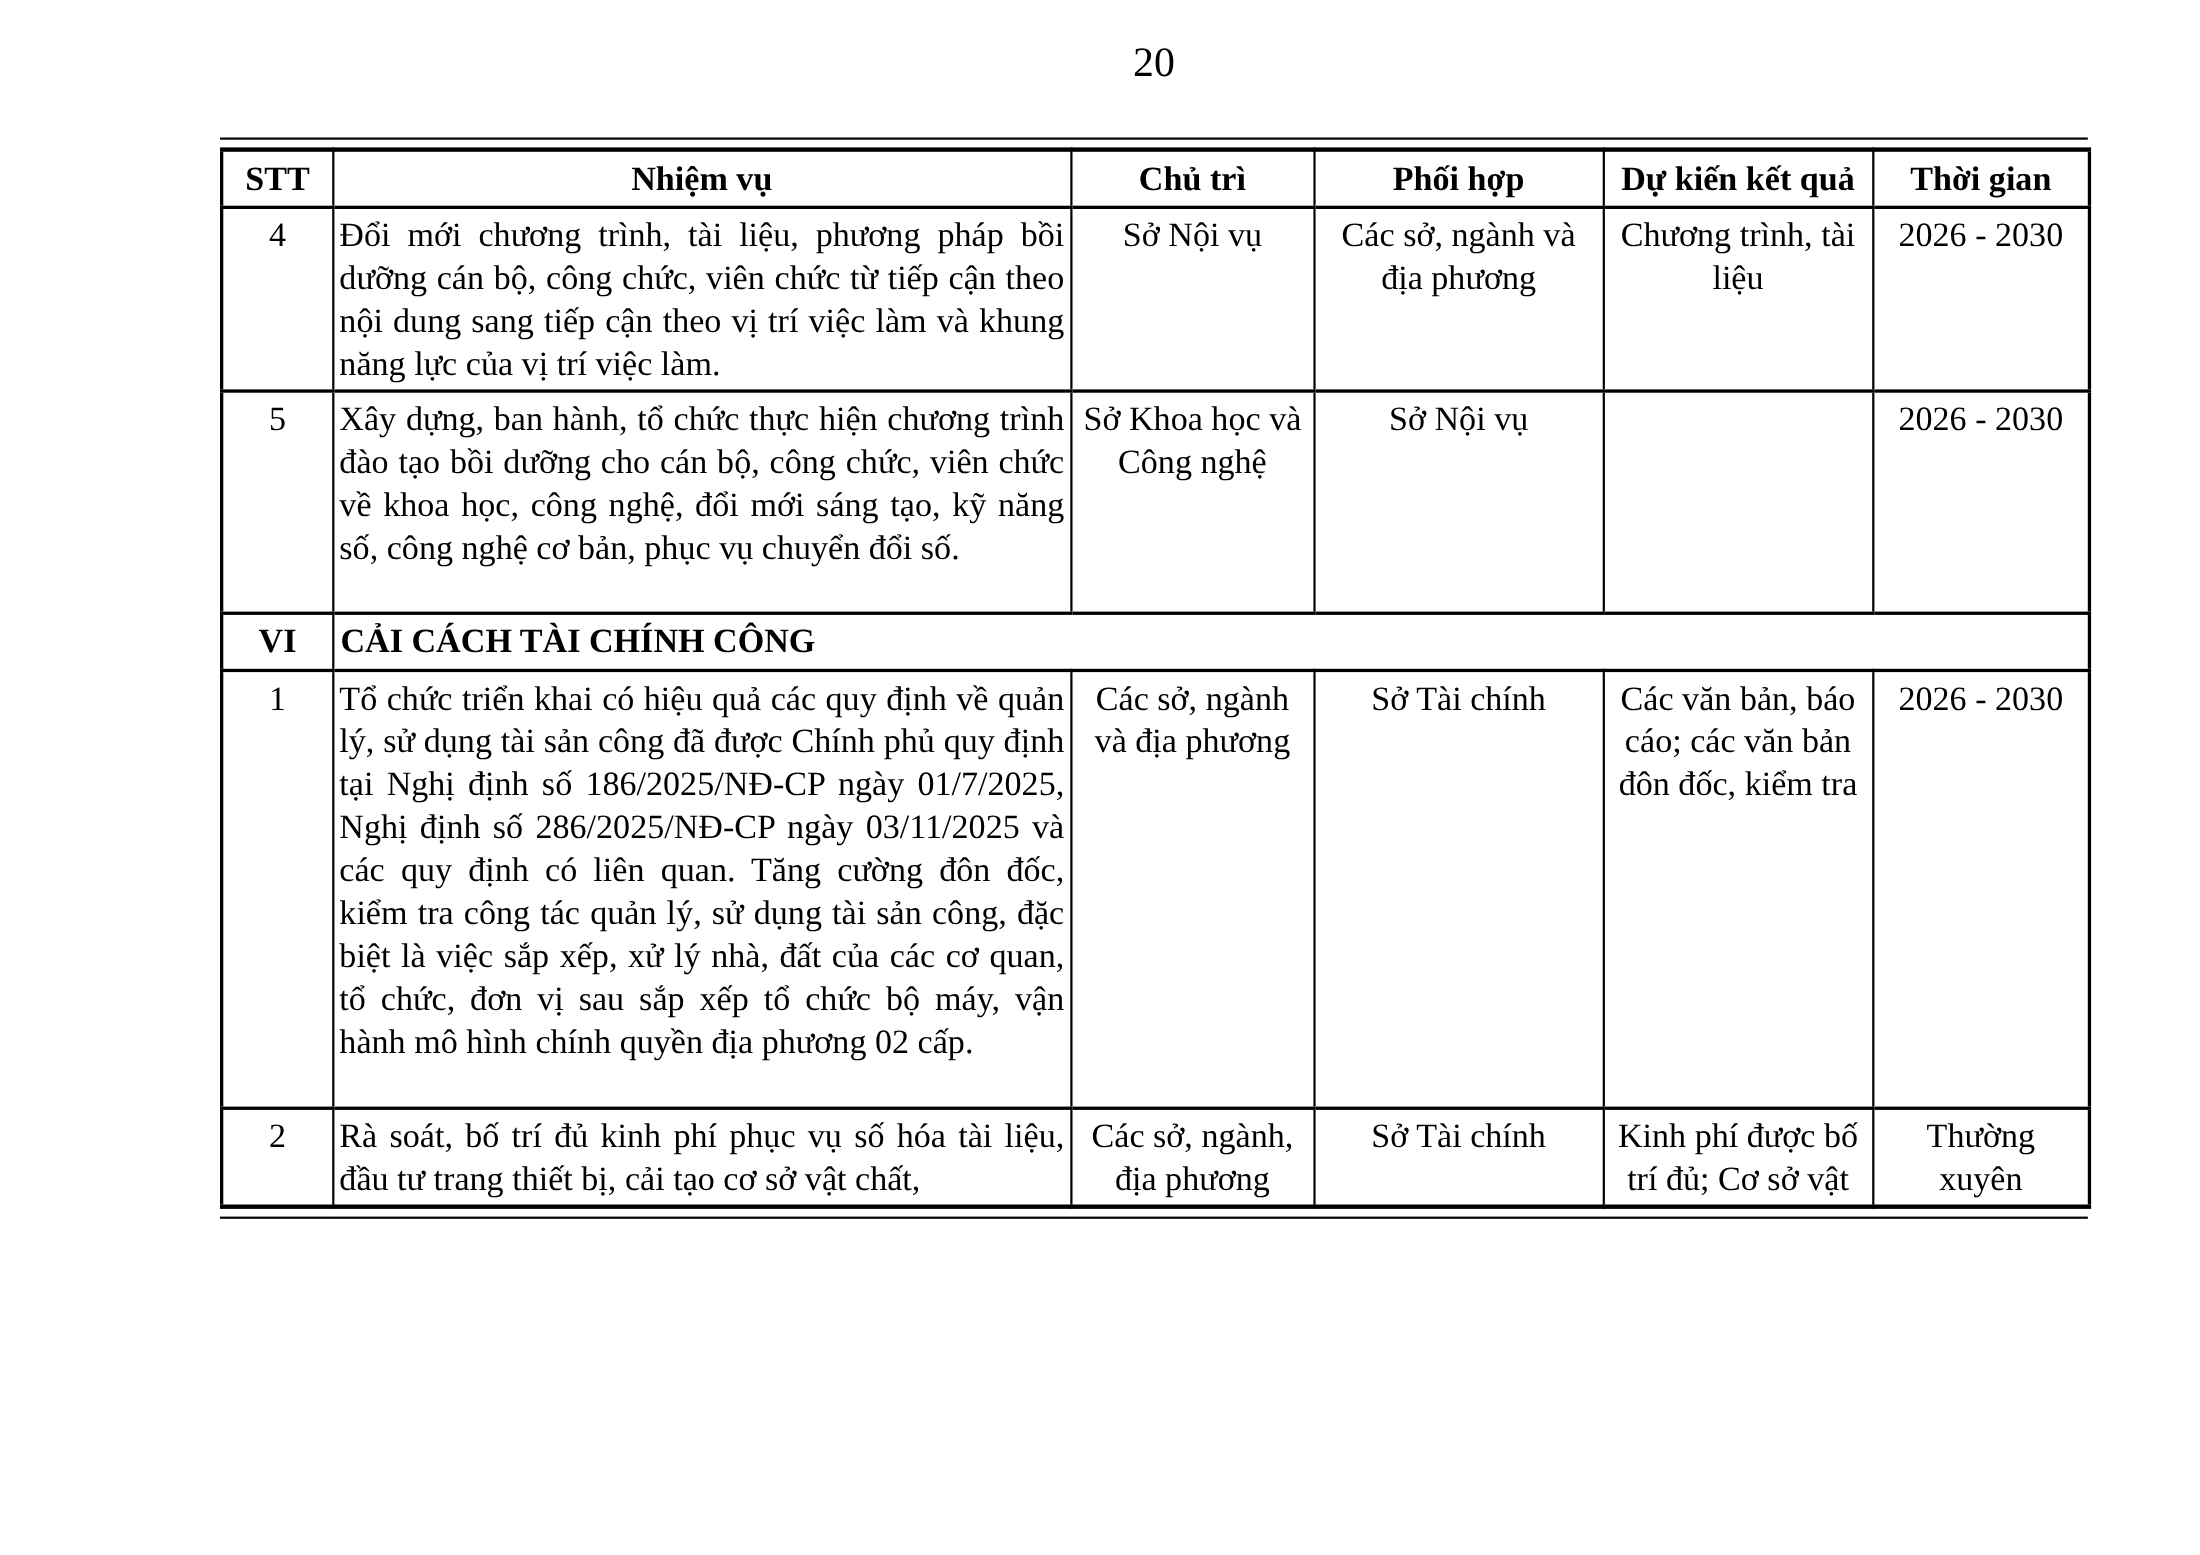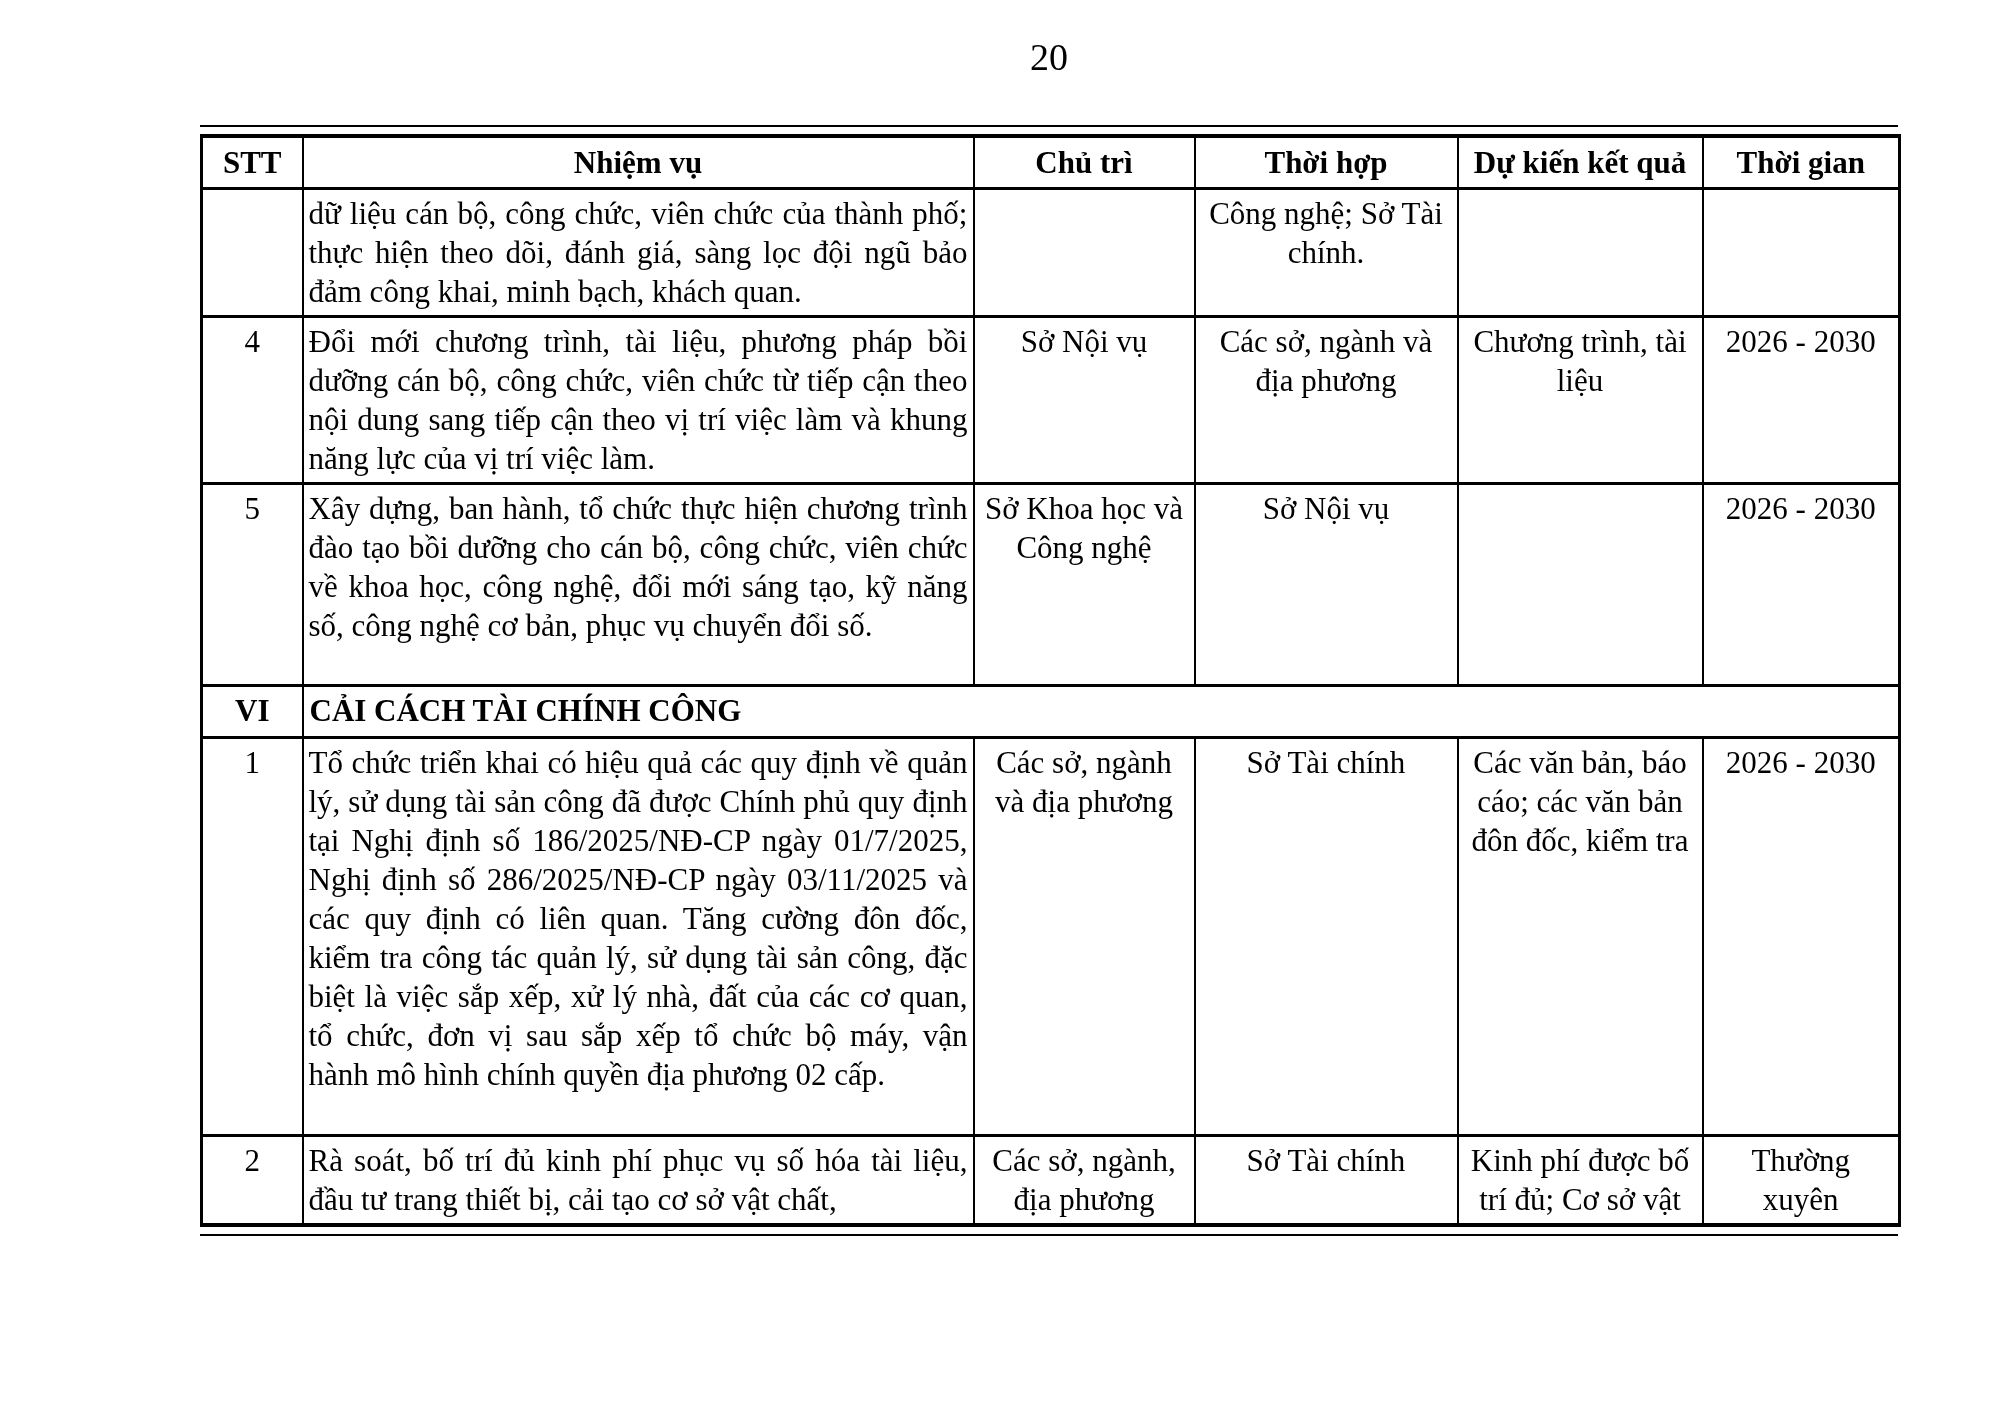--- a/index.html
+++ b/index.html
@@ -93,34 +93,26 @@
         <col style="width:221px">
         <col style="width:263px">
         <col style="width:245px">
         <col style="width:197px">
       </colgroup>
       <thead>
         <tr>
           <th>STT</th>
           <th>Nhiệm vụ</th>
           <th>Chủ trì</th>
-          <th>Thời hợp</th>
+          <th>Phối hợp</th>
           <th>Dự kiến kết quả</th>
           <th>Thời gian</th>
         </tr>
       </thead>
       <tbody>
-        <tr class="h-cont">
-          <td class="stt"></td>
-          <td class="task">dữ liệu cán bộ, công chức, viên chức của thành phố; thực hiện theo dõi, đánh giá, sàng lọc đội ngũ bảo đảm công khai, minh bạch, khách quan.</td>
-          <td class="center"></td>
-          <td class="center">Công nghệ; Sở Tài chính.</td>
-          <td class="center"></td>
-          <td class="time"></td>
-        </tr>
         <tr class="h-r4">
           <td class="stt">4</td>
           <td class="task">Đổi mới chương trình, tài liệu, phương pháp bồi dưỡng cán bộ, công chức, viên chức từ tiếp cận theo nội dung sang tiếp cận theo vị trí việc làm và khung năng lực của vị trí việc làm.</td>
           <td class="center">Sở Nội vụ</td>
           <td class="center">Các sở, ngành và địa phương</td>
           <td class="center">Chương trình, tài liệu</td>
           <td class="time">2026 - 2030</td>
         </tr>
         <tr class="h-r5">
           <td class="stt">5</td>

